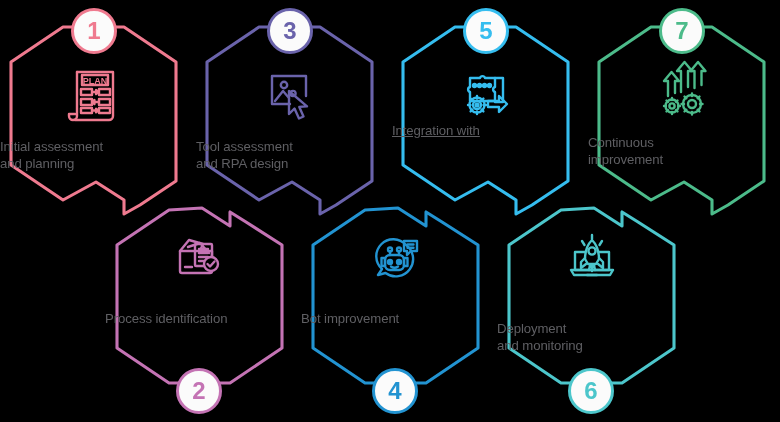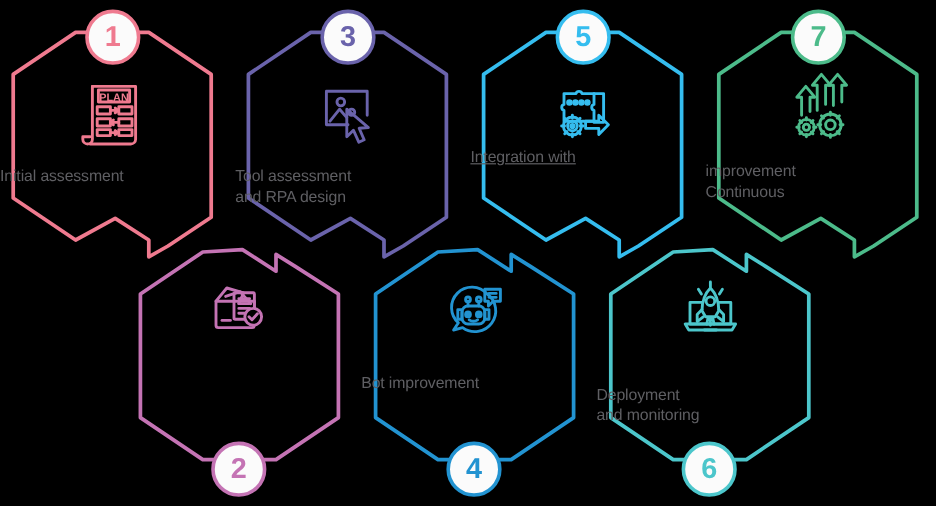--- a/index.html
+++ b/index.html
@@ -112,20 +112,21 @@
         <rect x="18" y="35" width="11" height="6"></rect>
         <rect x="36" y="35" width="11" height="6"></rect>
         <path d="M36 38 h-7 M31.5 36 l-2.5 2 l2.5 2"></path>
         <rect x="18" y="44" width="11" height="5"></rect>
         <rect x="36" y="44" width="11" height="5"></rect>
         <path d="M29 46.5 h6 M33 44.8 l2.2 1.7 l-2.2 1.7"></path>
       </svg>
     </div>
     <div class="step-label" style="top:116px;">
       <div>Initial assessment</div>
+      <div>and planning</div>
     </div>
   </div>
   <div class="badge" style="left:71px; top:8px; border:3.2px solid #ef7a8f; color:#ef7a8f;">
     <span>1</span>
   </div>
 
   <div class="step-node" style="left:196px; top:22px;">
     <div class="step-icon" style="top:42px;">
       <svg width="64" height="64" viewBox="0 0 64 64" fill="none" stroke="#6a63ab" stroke-width="2.4" stroke-linejoin="round" stroke-linecap="round">
         <path d="M13 12 h34 v20 M13 12 v28 h18"></path>
@@ -176,42 +177,43 @@
         <path d="M43.5 28 v-17 l-4 0 l7.5 -9 l7.5 9 l-4 0 v14"></path>
         <circle cx="21" cy="46" r="6.5"></circle>
         <circle cx="21" cy="46" r="2.6"></circle>
         <path d="M21 38 v2 M21 52 v2 M13 46 h2 M27 46 h2 M15.5 40.5 l1.5 1.5 M25 50 l1.5 1.5 M26.5 40.5 l-1.5 1.5 M17 50 l-1.5 1.5"></path>
         <circle cx="41" cy="44" r="9"></circle>
         <circle cx="41" cy="44" r="4"></circle>
         <path d="M41 33.5 v2.5 M41 52 v2.5 M30.5 44 h2.5 M49 44 h2.5 M33.5 36.5 l1.8 1.8 M46.7 49.7 l1.8 1.8 M48.5 36.5 l-1.8 1.8 M35.3 49.7 l-1.8 1.8"></path>
       </svg>
     </div>
     <div class="step-label" style="top:112px;">
+      <div>Continuous</div>
       <div>improvement</div>
-      <div>Continuous</div>
     </div>
   </div>
   <div class="badge" style="left:659px; top:8px; border:3.2px solid #4cbb8a; color:#4cbb8a;">
     <span>7</span>
   </div>
 
   <div class="step-node" style="left:105px; top:205px;">
     <div class="step-icon" style="top:22px;">
       <svg width="64" height="64" viewBox="0 0 64 64" fill="none" stroke="#c473b4" stroke-width="2.4" stroke-linejoin="round" stroke-linecap="round">
         <path d="M12 24 l9 -11 l14 4 l-4 9"></path>
         <path d="M20 20 l12 -4 l9 10"></path>
         <rect x="27" y="17" width="17" height="22" rx="1"></rect>
         <path d="M31 22 h9 M31 26 h9 M31 30 h9 M31 34 h6"></path>
         <path d="M12 24 h32 v20 a2 2 0 0 1 -2 2 H14 a2 2 0 0 1 -2 -2 Z"></path>
         <path d="M17 40 h7"></path>
         <circle cx="43" cy="37" r="7" fill="#000000"></circle>
         <path d="M39.5 37 l2.5 2.5 l4.5 -5"></path>
       </svg>
     </div>
     <div class="step-label" style="top:105px;">
+      <div>Process identification</div>
     </div>
   </div>
   <div class="badge" style="left:176px; top:368px; border:3.2px solid #c473b4; color:#c473b4;">
     <span>2</span>
   </div>
 
   <div class="step-node" style="left:301px; top:205px;">
     <div class="step-icon" style="top:22px;">
       <svg width="64" height="64" viewBox="0 0 64 64" fill="none" stroke="#2293d1" stroke-width="2.4" stroke-linejoin="round" stroke-linecap="round">
         <path d="M42 18 a17 17 0 1 0 -24 24 l-4 6 l7.5 -2 a17 17 0 0 0 20.5 -28 Z"></path>

